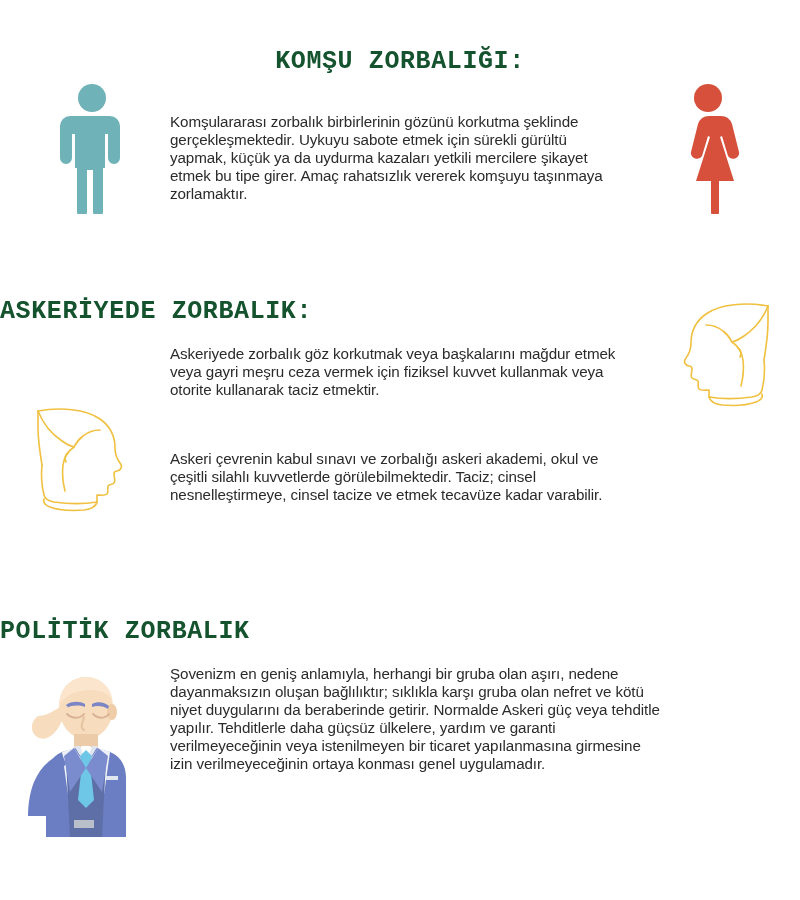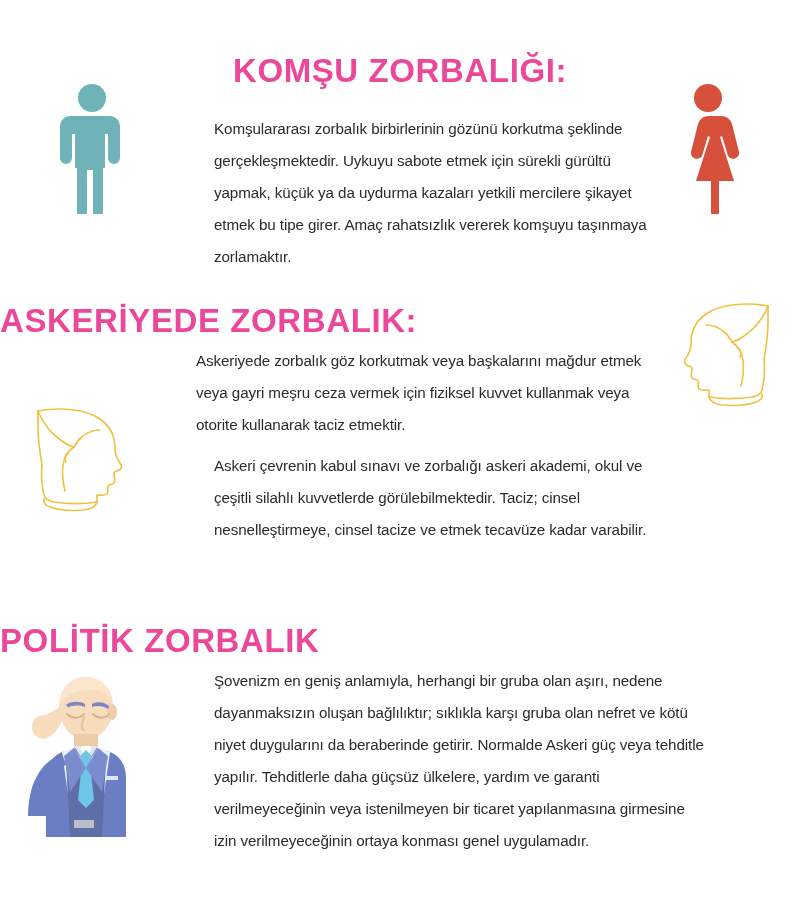--- a/index.html
+++ b/index.html
@@ -20,44 +20,43 @@
   .page {
     position: relative;
     width: 800px;
     height: 900px;
     background: #ffffff;
   }
 
   
   .section-heading {
     position: absolute;
-    font-family: Liberation Sans, sans-serif;
+    font-family: Liberation Mono, monospace;
     font-weight: bold;
-    font-size: 33px;
+    font-size: 25px;
     letter-spacing: 0.6px;
-    color: #ec4899;
+    color: #14532d;
     white-space: nowrap;
     text-align: center;
   }
   #heading-1 { left: 0; right: 0; top: 30px; text-align: center; }
   #heading-2 { left: 0; width: 665px; top: 280px; text-align: left; }
   #heading-3 { left: 0; width: 720px; top: 600px; text-align: left; }
 
   
   .body-text {
     position: absolute;
     font-family: "Liberation Sans", sans-serif;
     font-size: 15.2px;
-    line-height: 32px;
+    line-height: 18px;
     color: #2b2b2b;
     letter-spacing: -0.1px;
-    margin-left: 44px;
   }
   #para-1 { left: 170px; top: 98px; width: 450px; }
-  #para-2 { left: 152px; top: 330px; width: 465px; }
+  #para-2 { left: 170px; top: 330px; width: 465px; }
   #para-3 { left: 170px; top: 435px; width: 465px; }
   #para-4 { left: 170px; top: 650px; width: 490px; }
 
   
   .icon-wrap { position: absolute; }
   #icon-male   { left: 52px;  top: 82px;  width: 80px;  height: 132px; }
   #icon-female { left: 668px; top: 82px;  width: 80px;  height: 132px; }
   #icon-head-right { left: 676px; top: 298px; width: 100px; height: 115px; }
   #icon-head-left  { left: 30px;  top: 403px; width: 100px; height: 115px; }
   #icon-politician { left: 22px;  top: 672px; width: 120px; height: 165px; }

